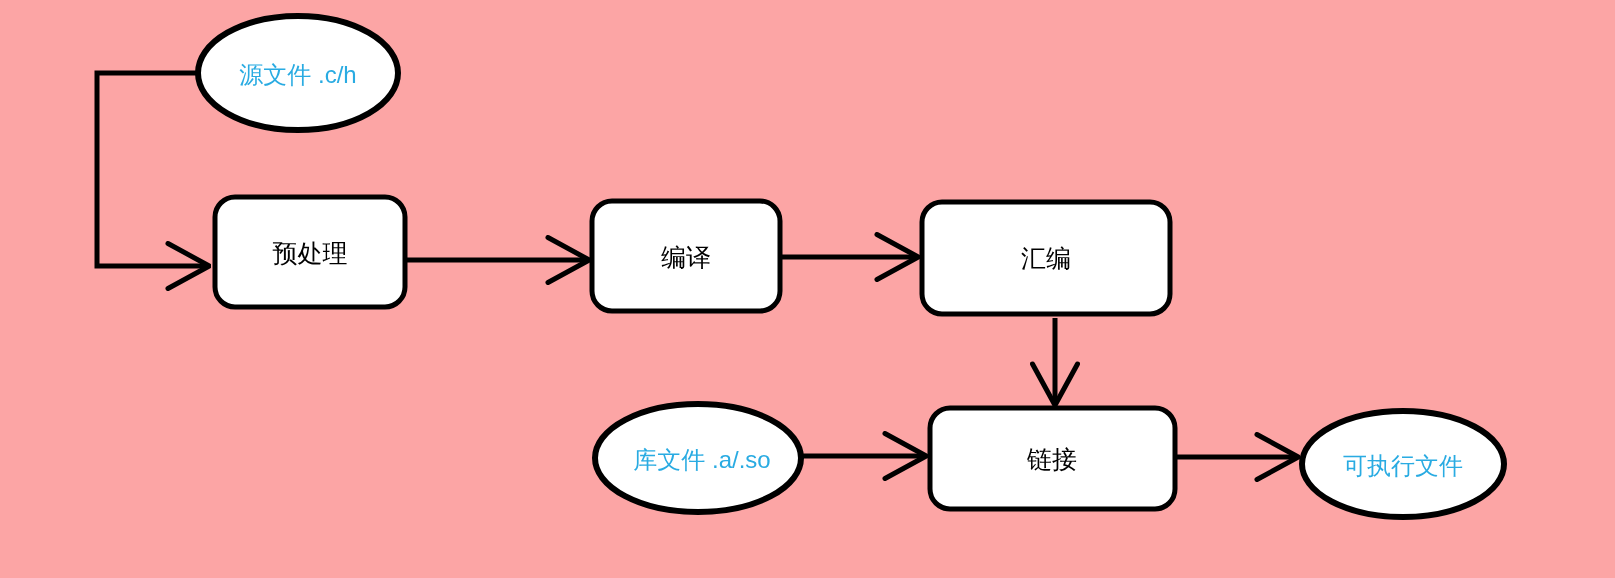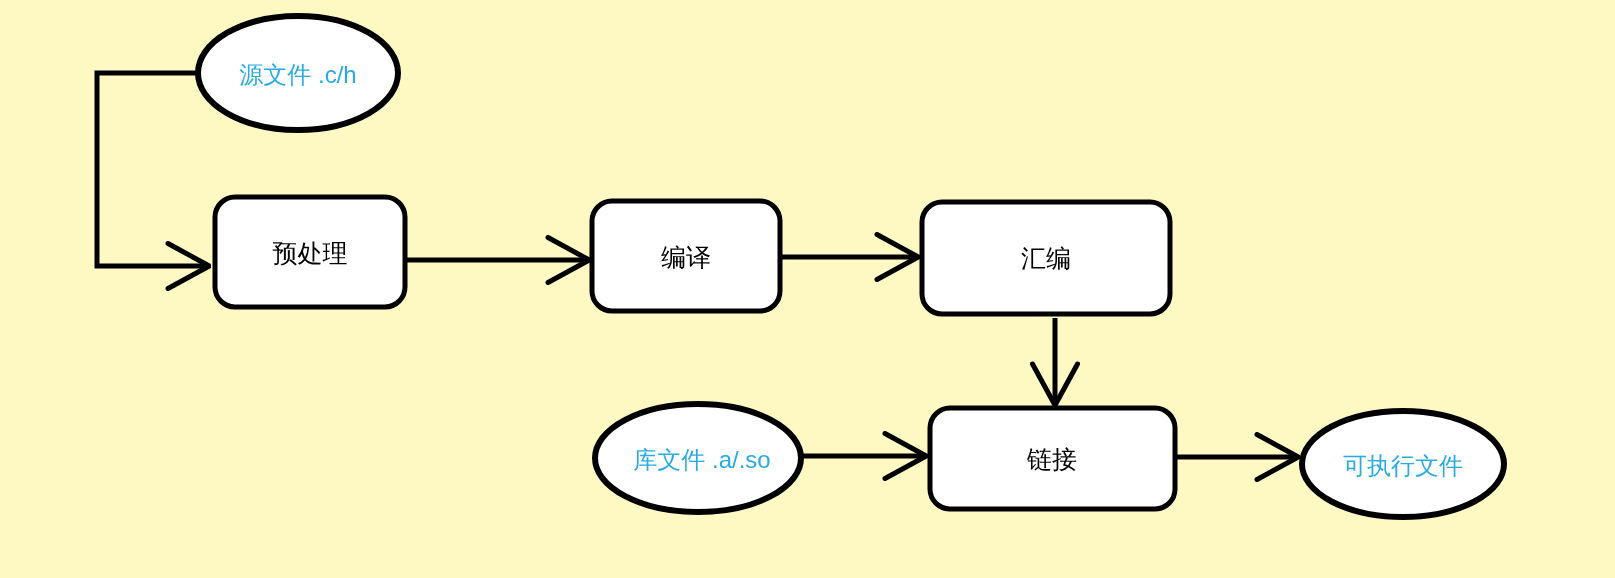--- a/index.html
+++ b/index.html
@@ -4,21 +4,21 @@
 <style>
   html, body {
     margin: 0;
     padding: 0;
     background: #ffffff;
   }
   .canvas {
     position: relative;
     width: 1615px;
     height: 578px;
-    background: #fef9c3;
+    background: #fca5a5;
     overflow: hidden;
   }
   svg {
     display: block;
     width: 1615px;
     height: 578px;
   }
   .shape {
     fill: #ffffff;
     stroke: #000000;

